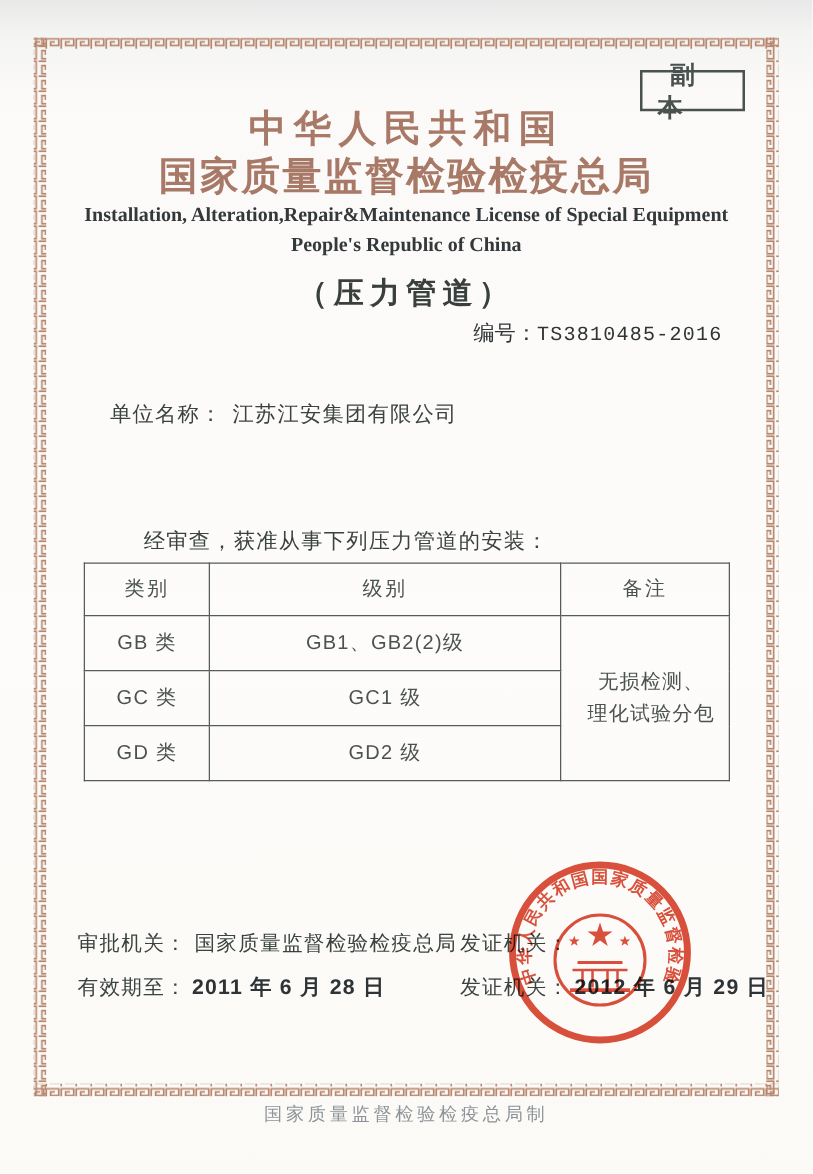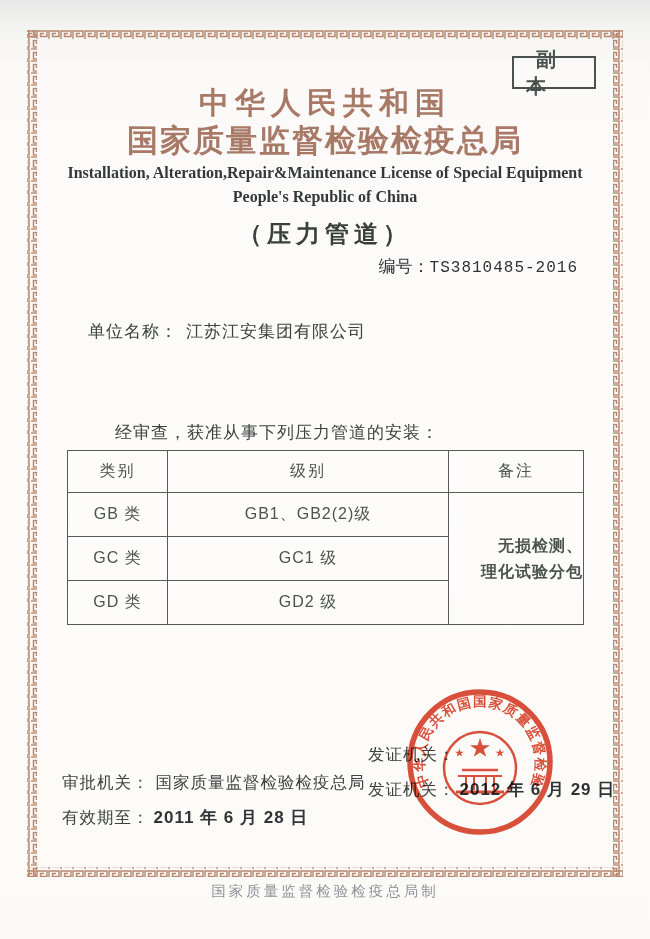--- a/index.html
+++ b/index.html
@@ -36,33 +36,33 @@
     border-collapse:collapse;table-layout:fixed;
     font-size:16px;color:#4b534f;
   }
   .lic-table th,.lic-table td{
     border:1.5px solid #565b5c;text-align:center;
     font-weight:400;padding:0;
   }
   .lic-table th{height:41px;letter-spacing:2px;}
   .lic-table td{height:43px;letter-spacing:1px;}
   .lic-table .remark{
-    text-align:right;padding-left:10px;white-space:pre-line;line-height:1.6;letter-spacing:1px;font-weight:bold;
+    text-align:center;padding-left:10px;white-space:pre-line;line-height:1.6;letter-spacing:1px;
   }
   .dup-box{
     left:512px;top:56px;width:68px;height:29px;
     border:2.5px solid #49524f;
     display:flex;align-items:center;justify-content:center;
     font-size:20px;font-weight:700;color:#49524f;
     letter-spacing:0.5em;text-indent:0.5em;padding-left:12px;
   }
   .footline{font-size:16.5px;color:#3b4340;letter-spacing:1px;}
   .row1{top:744px;}
   .row2{top:778px;}
-  .colL{left:62px;margin-top:28px;}
+  .colL{left:62px;}
   .colR{left:368px;}
   .dateval{font-weight:700;font-size:17px;color:#2e3335;margin-left:4px;}
   .authval{margin-left:6px;}
   .seal{
     left:400px;top:682px;width:160px;height:160px;
     mix-blend-mode:multiply;opacity:0.92;
   }
   .footer{
     top:882px;font-size:14.5px;color:#8d9398;letter-spacing:3px;
   }

